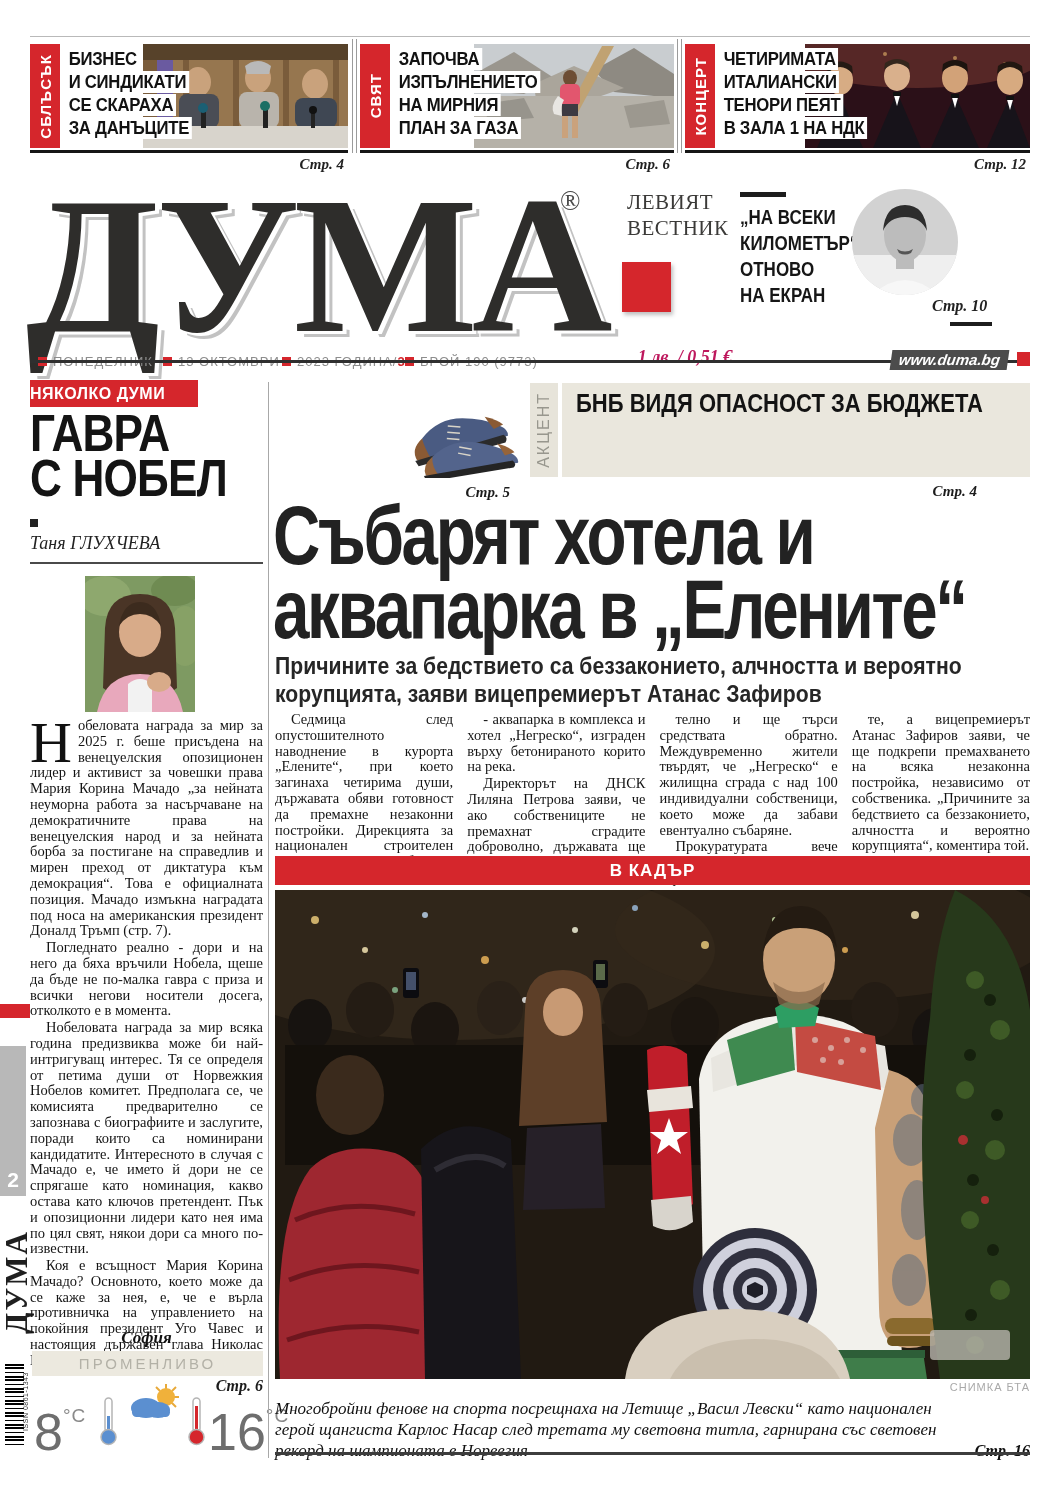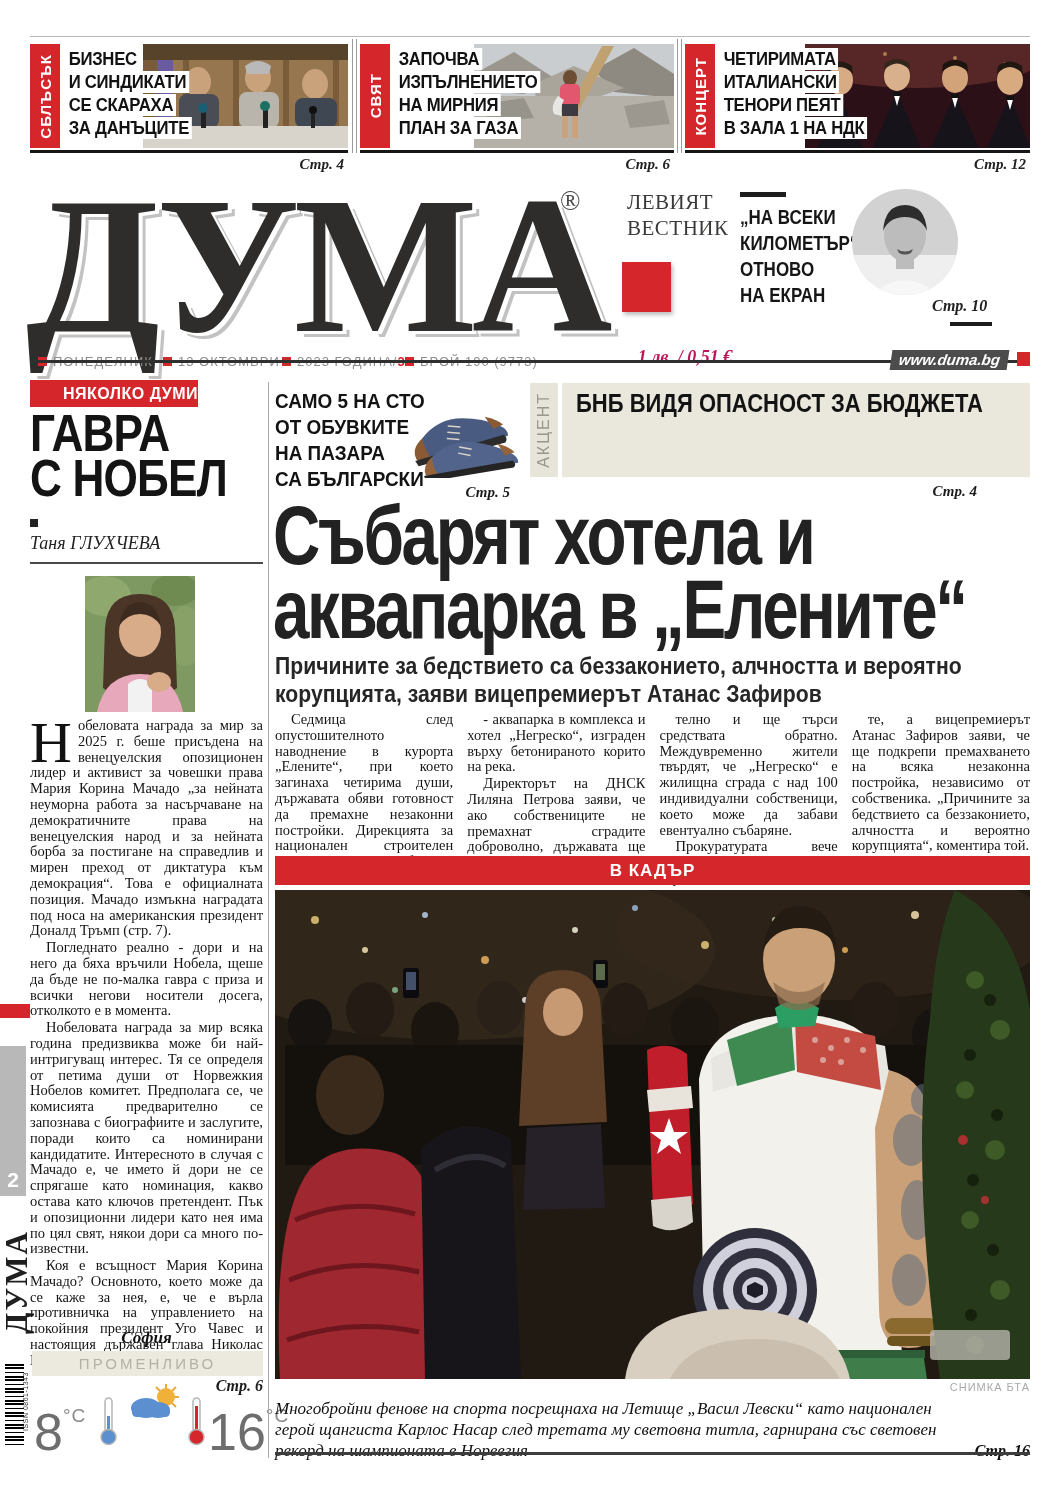--- a/index.html
+++ b/index.html
@@ -60,21 +60,21 @@
                    font:700 31px "Liberation Serif",serif;color:#1f1f1f;letter-spacing:2px;}
   .barcode{position:absolute;left:5px;top:1364px;width:19px;height:84px;
            background:repeating-linear-gradient(to bottom,#000 0 2px,#fff 2px 3px,#000 3px 5px,#fff 5px 8px,#000 8px 9px,#fff 9px 12px);}
   .issn{position:absolute;left:-4px;top:1398px;transform:rotate(-90deg);transform-origin:center;
         font:400 7px "Liberation Sans",sans-serif;color:#333;letter-spacing:.5px;white-space:nowrap;}
   .bdigits{position:absolute;left:-16px;top:1398px;transform:rotate(-90deg);transform-origin:center;
         font:400 7px "Liberation Sans",sans-serif;color:#333;white-space:nowrap;}
 
   
   .opinion{position:absolute;left:30px;top:380px;width:233px;}
-  .kicker{width:168px;height:27px;background:#d5262c;color:#fff;text-align:right;
+  .kicker{width:168px;height:27px;background:#d5262c;color:#fff;text-align:left;
           font:700 16px/27px "Liberation Sans",sans-serif;letter-spacing:.5px;}
   .op-title{margin-top:4px;}
   .op-title div{font:800 52px/45px "Liberation Sans",sans-serif;color:#141414;
                 transform:scaleX(.85);transform-origin:0 50%;white-space:nowrap;letter-spacing:-1px;}
   .op-bullet{width:8px;height:8px;background:#222;margin-top:18px;}
   .op-author{font:400 italic 18px "Liberation Serif",serif;color:#222;margin-top:6px;}
   .op-rule{height:2px;background:#4a4a4a;margin-top:8px;}
   .op-photo{margin:12px 0 4px 55px;width:110px;height:136px;}
   .op-body{font:400 14.5px/15.8px "Liberation Serif",serif;color:#141414;text-align:justify;margin-top:6px;}
   .op-body p{margin:0;}
@@ -392,26 +392,20 @@
     <svg width="20" height="50" viewBox="0 0 20 50">
         <rect x="7" y="2" width="7" height="34" rx="3.5" fill="#fff" stroke="#b5b5b5" stroke-width="1.5"></rect>
         <rect x="9" y="10" width="3" height="26" fill="#d5262c"></rect>
         <circle cx="10.5" cy="41" r="7.5" fill="#d5262c" stroke="#b5b5b5" stroke-width="1.5"></circle>
       </svg>
   </div>
   <div class="w-num" style="left:208px;top:1390px;"><span>16</span><span class="deg">°C</span></div>
 
   <div class="vsep"></div>
 
-  <div class="shoes-title">
-    <div>САМО 5 НА СТО</div>
-    <div>ОТ ОБУВКИТЕ</div>
-    <div>НА ПАЗАРА</div>
-    <div>СА БЪЛГАРСКИ</div>
-  </div>
   <div class="shoes-photo">
     <svg width="130" height="84" viewBox="0 0 130 84">
       <g transform="rotate(-14 65 40)">
         <path d="M30 36 q20 -16 44 -10 q20 5 34 16 q8 6 6 12 l-80 4 q-8 -12 -4 -22z" fill="#4a5b82"></path>
         <path d="M30 36 q-14 8 -10 20 l14 2 q-4 -12 -4 -22z" fill="#8a5a34"></path>
         <path d="M96 30 q12 6 16 12 l-10 2 q-4 -8 -6 -14z" fill="#8a5a34"></path>
         <path d="M18 56 l92 -4 q4 4 0 8 l-90 2z" fill="#2b2b2b"></path>
         <g stroke="#d8d4c8" stroke-width="1.5">
             <line x1="58" y1="30" x2="70" y2="34"></line>
             <line x1="56" y1="36" x2="68" y2="40"></line>

